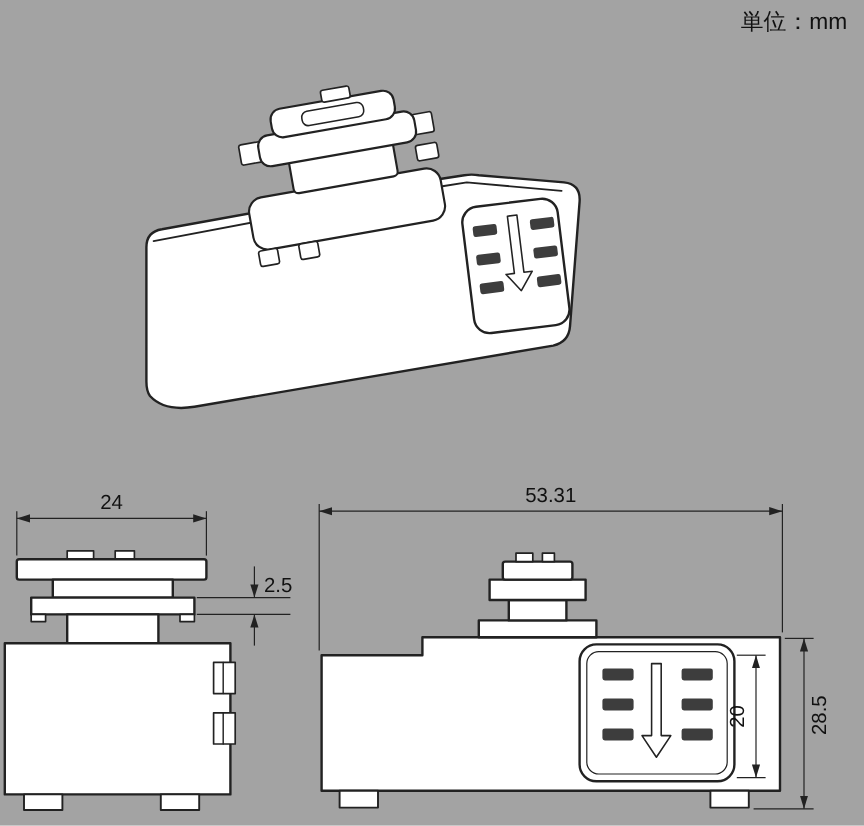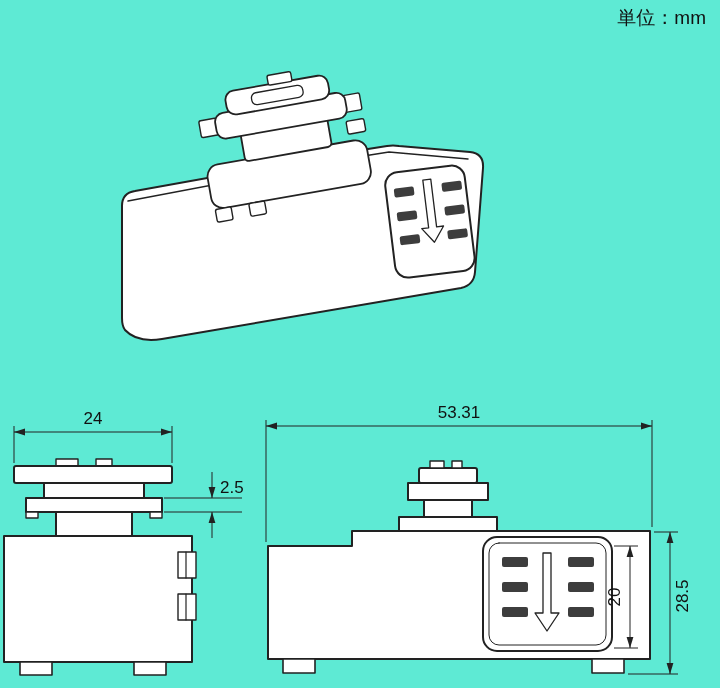--- a/index.html
+++ b/index.html
@@ -1,21 +1,21 @@
 <!DOCTYPE html>
 <html><head>
 <meta charset="utf-8">
 <style>
   html, body { margin: 0; padding: 0; }
   body { background: #ffffff; }
   .canvas {
     position: relative;
     width: 720px;
     height: 688px;
-    background: #5eead4;
+    background: #a3a3a3;
     overflow: hidden;
     font-family: "Liberation Sans", sans-serif;
   }
   svg text {
     font-family: "Liberation Sans", sans-serif;
     fill: #111111;
     stroke: none;
   }
 </style>
 </head>

